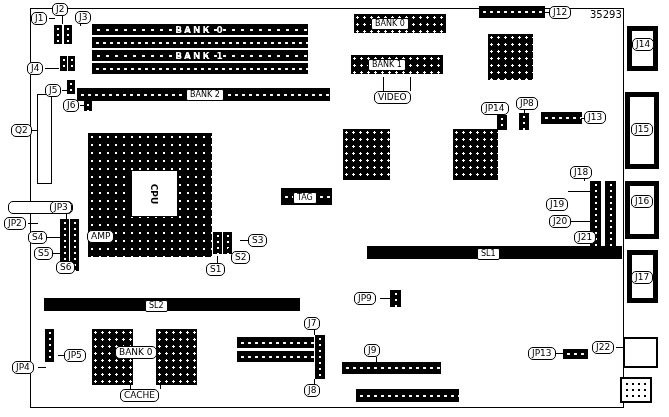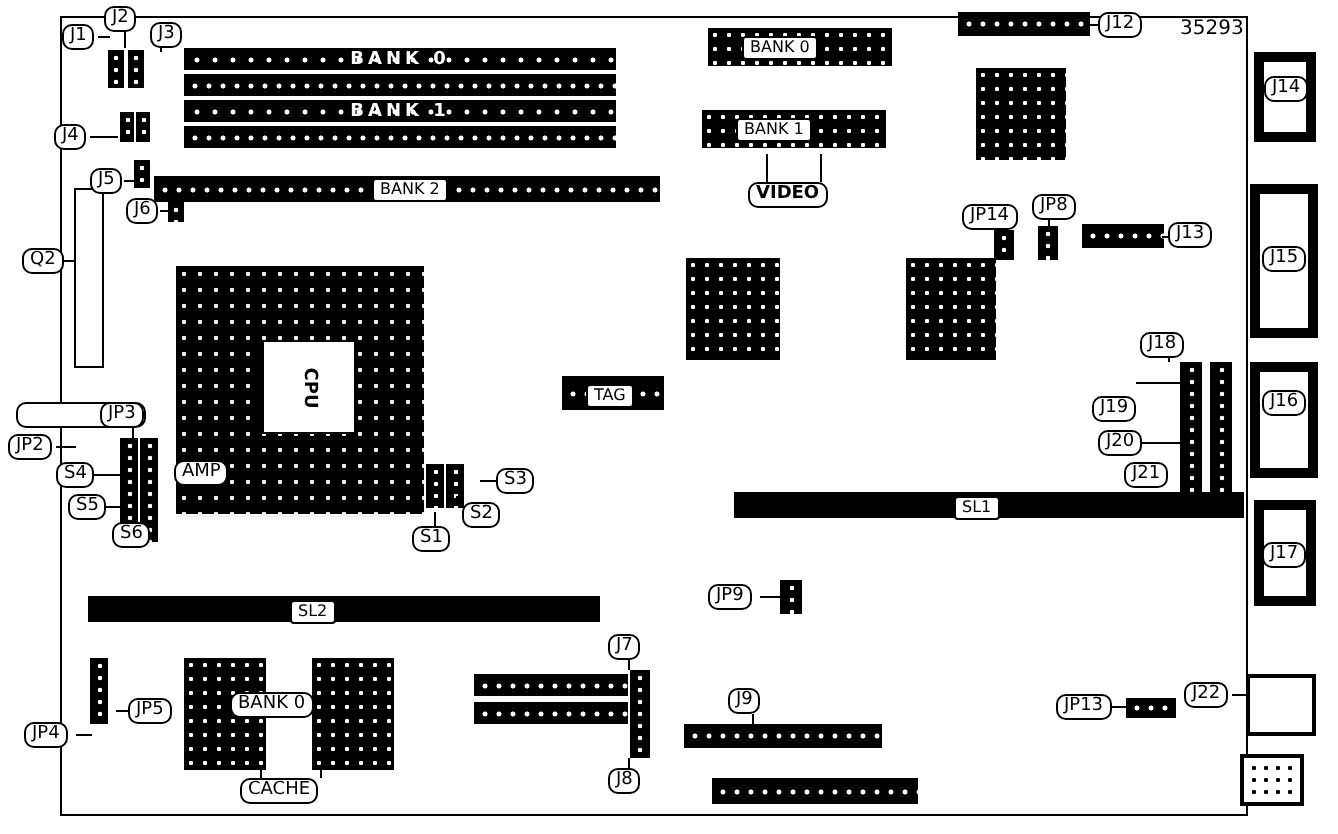--- a/index.html
+++ b/index.html
@@ -86,21 +86,21 @@
   <div class="ln" style="left:80px;top:105px;width:4px;height:1px;"></div>
 
   <div class="outline" style="left:37px;top:94px;width:15px;height:90px;border-width:1px;"></div>
   <div class="lbl" style="left:11px;top:124px;">Q2</div>
   <div class="ln" style="left:31px;top:130px;width:6px;height:1px;"></div>
 
   <div class="dg" style="left:354px;top:14px;width:92px;height:19px;"></div>
   <div class="onbar" style="left:371px;top:18px;">BANK 0</div>
   <div class="dg" style="left:351px;top:55px;width:92px;height:19px;"></div>
   <div class="onbar" style="left:368px;top:59px;">BANK 1</div>
-  <div class="lbl" style="left:374px;top:91px;font-weight:bold;">VIDEO</div>
+  <div class="lbl" style="left:374px;top:91px;">VIDEO</div>
   <div class="ln" style="left:383px;top:77px;width:1px;height:14px;"></div>
   <div class="ln" style="left:410px;top:77px;width:1px;height:14px;"></div>
 
   <div class="d1" style="left:479px;top:6px;width:66px;height:12px;"></div>
   <div class="lbl" style="left:549px;top:6px;">J12</div>
   <div class="ln" style="left:545px;top:12px;width:5px;height:1px;"></div>
 
   <div class="dg" style="left:488px;top:34px;width:45px;height:46px;"></div>
   <div class="dg" style="left:343px;top:129px;width:47px;height:51px;"></div>
   <div class="dg" style="left:453px;top:129px;width:45px;height:51px;"></div>
@@ -134,21 +134,21 @@
   <div class="port-outer" style="left:627px;top:250px;width:31px;height:53px;">
     <div class="port-inner"></div>
   </div>
   <div class="lbl" style="left:631px;top:271px;">J17</div>
 
   <div class="dv" style="left:590px;top:181px;width:11px;height:66px;"></div>
   <div class="dv" style="left:605px;top:181px;width:11px;height:66px;"></div>
   <div class="lbl" style="left:570px;top:166px;">J18</div>
   <div class="lbl" style="left:546px;top:198px;">J19</div>
   <div class="lbl" style="left:549px;top:215px;">J20</div>
-  <div class="lbl" style="left:562px;top:231px;">J21</div>
+  <div class="lbl" style="left:574px;top:231px;">J21</div>
   <div class="ln" style="left:584px;top:178px;width:1px;height:3px;"></div>
   <div class="ln" style="left:568px;top:191px;width:22px;height:1px;"></div>
   <div class="ln" style="left:571px;top:221px;width:19px;height:1px;"></div>
   <div class="ln" style="left:592px;top:237px;width:4px;height:1px;"></div>
 
   <div class="slot" style="left:367px;top:246px;width:255px;height:13px;"></div>
   <div class="onbar" style="left:477px;top:248px;">SL1</div>
   <div class="slot" style="left:44px;top:298px;width:256px;height:13px;"></div>
   <div class="onbar" style="left:145px;top:300px;">SL2</div>
 

